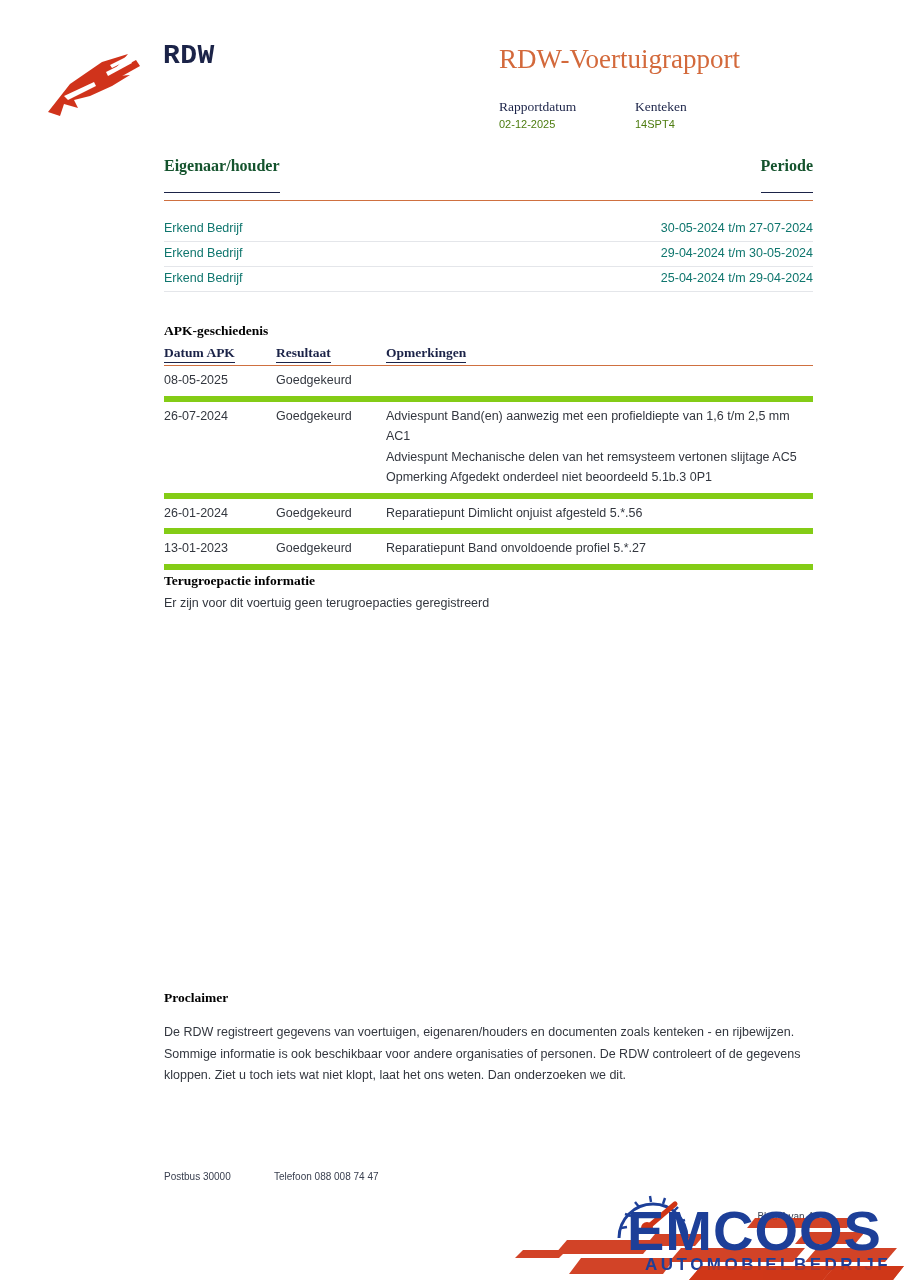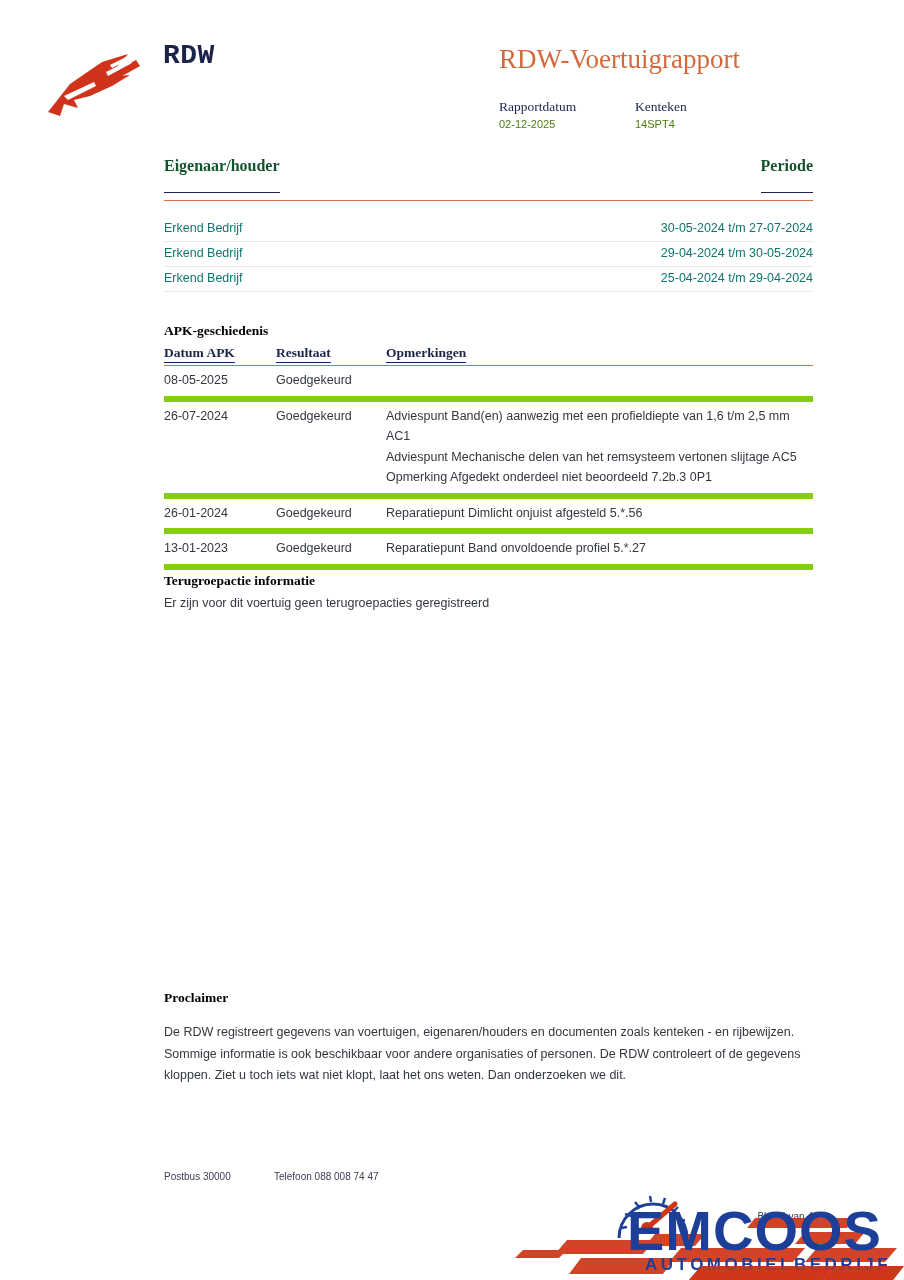--- a/index.html
+++ b/index.html
@@ -282,21 +282,21 @@
           <td>08-05-2025</td>
           <td>Goedgekeurd</td>
           <td></td>
         </tr>
         <tr>
           <td>26-07-2024</td>
           <td>Goedgekeurd</td>
           <td>
             <span class="remark-line">Adviespunt Band(en) aanwezig met een profieldiepte van 1,6 t/m 2,5 mm AC1</span>
             <span class="remark-line">Adviespunt Mechanische delen van het remsysteem vertonen slijtage AC5</span>
-            <span class="remark-line">Opmerking Afgedekt onderdeel niet beoordeeld 7.2b.3 0P1</span>
+            <span class="remark-line">Opmerking Afgedekt onderdeel niet beoordeeld 5.1b.3 0P1</span>
           </td>
         </tr>
         <tr>
           <td>26-01-2024</td>
           <td>Goedgekeurd</td>
           <td>
             <span class="remark-line">Reparatiepunt Dimlicht onjuist afgesteld 5.*.56</span>
           </td>
         </tr>
         <tr>

